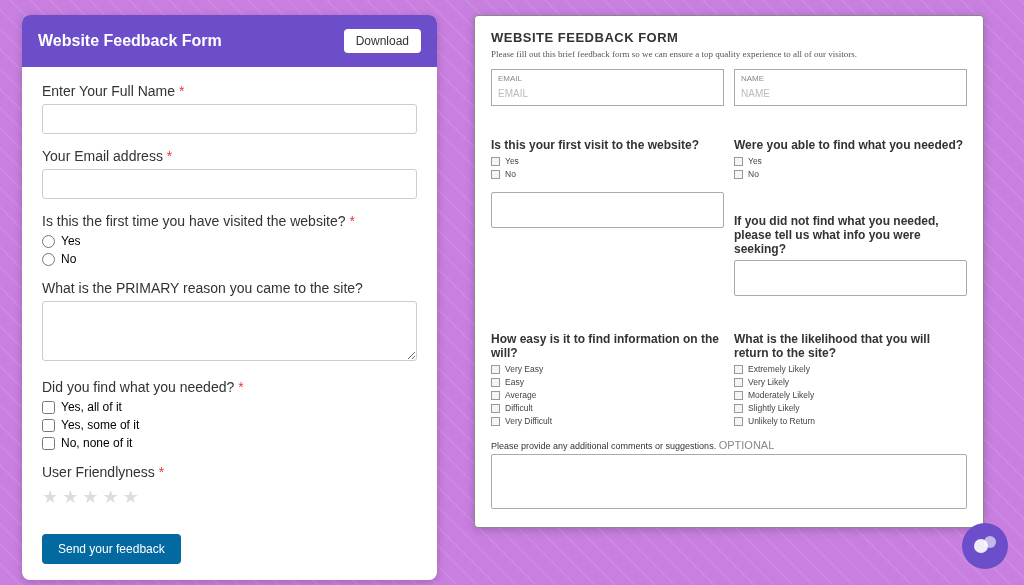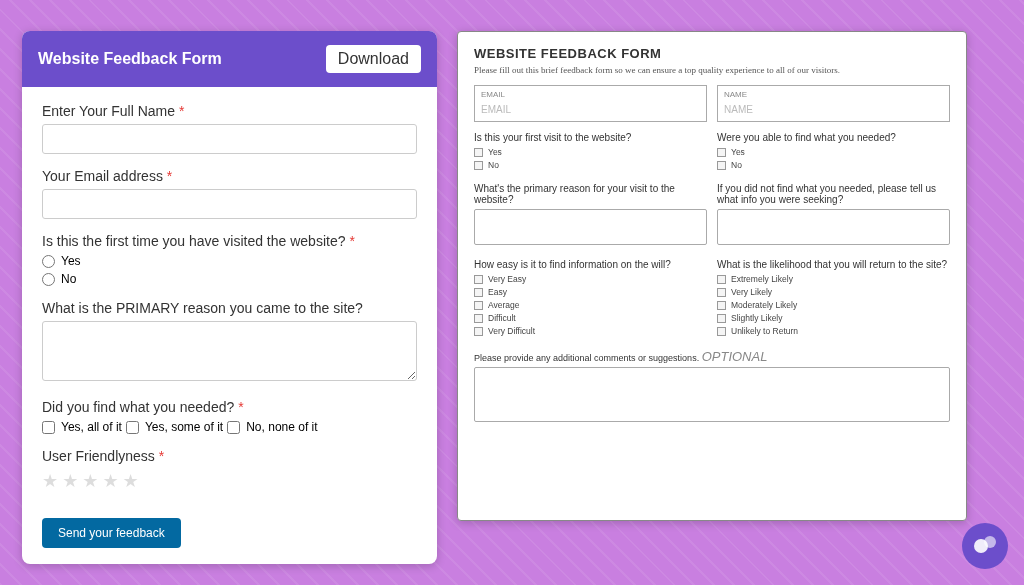--- a/index.html
+++ b/index.html
@@ -15,21 +15,21 @@
         transparent 14px
       );
       display: flex;
       align-items: center;
       justify-content: center;
       font-family: Arial, sans-serif;
       overflow: hidden;
     }
     .main-container {
       display: flex;
-      gap: 20px;
+      gap: 37px;
       align-items: flex-start;
       width: 980px;
       margin-top: 10px;
     }
 
     
     .left-card {
       background: #fff;
       border-radius: 8px;
       width: 415px;
@@ -49,21 +49,21 @@
     .left-card-header h1 {
       font-size: 16px;
       font-weight: bold;
     }
     .download-btn {
       background: #fff;
       color: #333;
       border: none;
       border-radius: 4px;
       padding: 5px 12px;
-      font-size: 16px;
+      font-size: 12px;
       cursor: pointer;
     }
     .left-card-body {
       padding: 16px 20px;
     }
     .form-group {
       margin-bottom: 14px;
     }
     .form-label {
       font-size: 14px;
@@ -98,21 +98,21 @@
       width: 100%;
       border: 1px solid #ccc;
       border-radius: 3px;
       padding: 6px 8px;
       font-size: 12px;
       height: 60px;
       resize: vertical;
     }
     .checkbox-group {
       display: flex;
-      flex-direction: row;
+      flex-direction: column;
       gap: 4px;
       margin-top: 4px;
     }
     .checkbox-item {
       display: flex;
       align-items: center;
       gap: 6px;
       font-size: 12px;
     }
     .stars {
@@ -175,24 +175,25 @@
     .right-input-label {
       font-size: 8px;
       color: #888;
       display: block;
     }
     .right-input-val {
       font-size: 10px;
       color: #bbb;
     }
     .right-section-title {
-      font-size: 10px;
+      font-size: 12px;
       color: #333;
       margin-bottom: 4px;
-      font-weight: normal;
+      font-weight: bold;
+      margin-top: 22px;
     }
     .right-checkbox-item {
       display: flex;
       align-items: center;
       gap: 5px;
       font-size: 8.5px;
       color: #444;
       margin-bottom: 3px;
     }
     .right-checkbox {
@@ -219,23 +220,22 @@
     .right-comments-textarea {
       width: 100%;
       border: 1px solid #aaa;
       border-radius: 2px;
       height: 55px;
       font-size: 8px;
       padding: 3px;
       resize: none;
     }
     .optional-text {
-      font-size: 13px;
+      font-size: 11px;
       color: #888;
-      font-style: italic;
     }
 
     
     .logo-circle {
       position: fixed;
       bottom: 16px;
       right: 16px;
       width: 46px;
       height: 46px;
       background: #6c4ecb;
@@ -367,21 +367,20 @@
         </div>
         <div class="right-checkbox-item">
           <div class="right-checkbox"></div>
           <span>No</span>
         </div>
       </div>
     </div>
 
     <div class="right-two-col" style="margin-bottom:10px;">
       <div class="right-col">
-        <div class="right-section-title">What's the primary reason for your visit to the website?</div>
         <textarea class="right-small-textarea" style=""></textarea>
       </div>
       <div class="right-col">
         <div class="right-section-title">If you did not find what you needed, please tell us what info you were seeking?</div>
         <textarea class="right-small-textarea" style=""></textarea>
       </div>
     </div>
 
     <div class="right-two-col">
       <div class="right-col">

